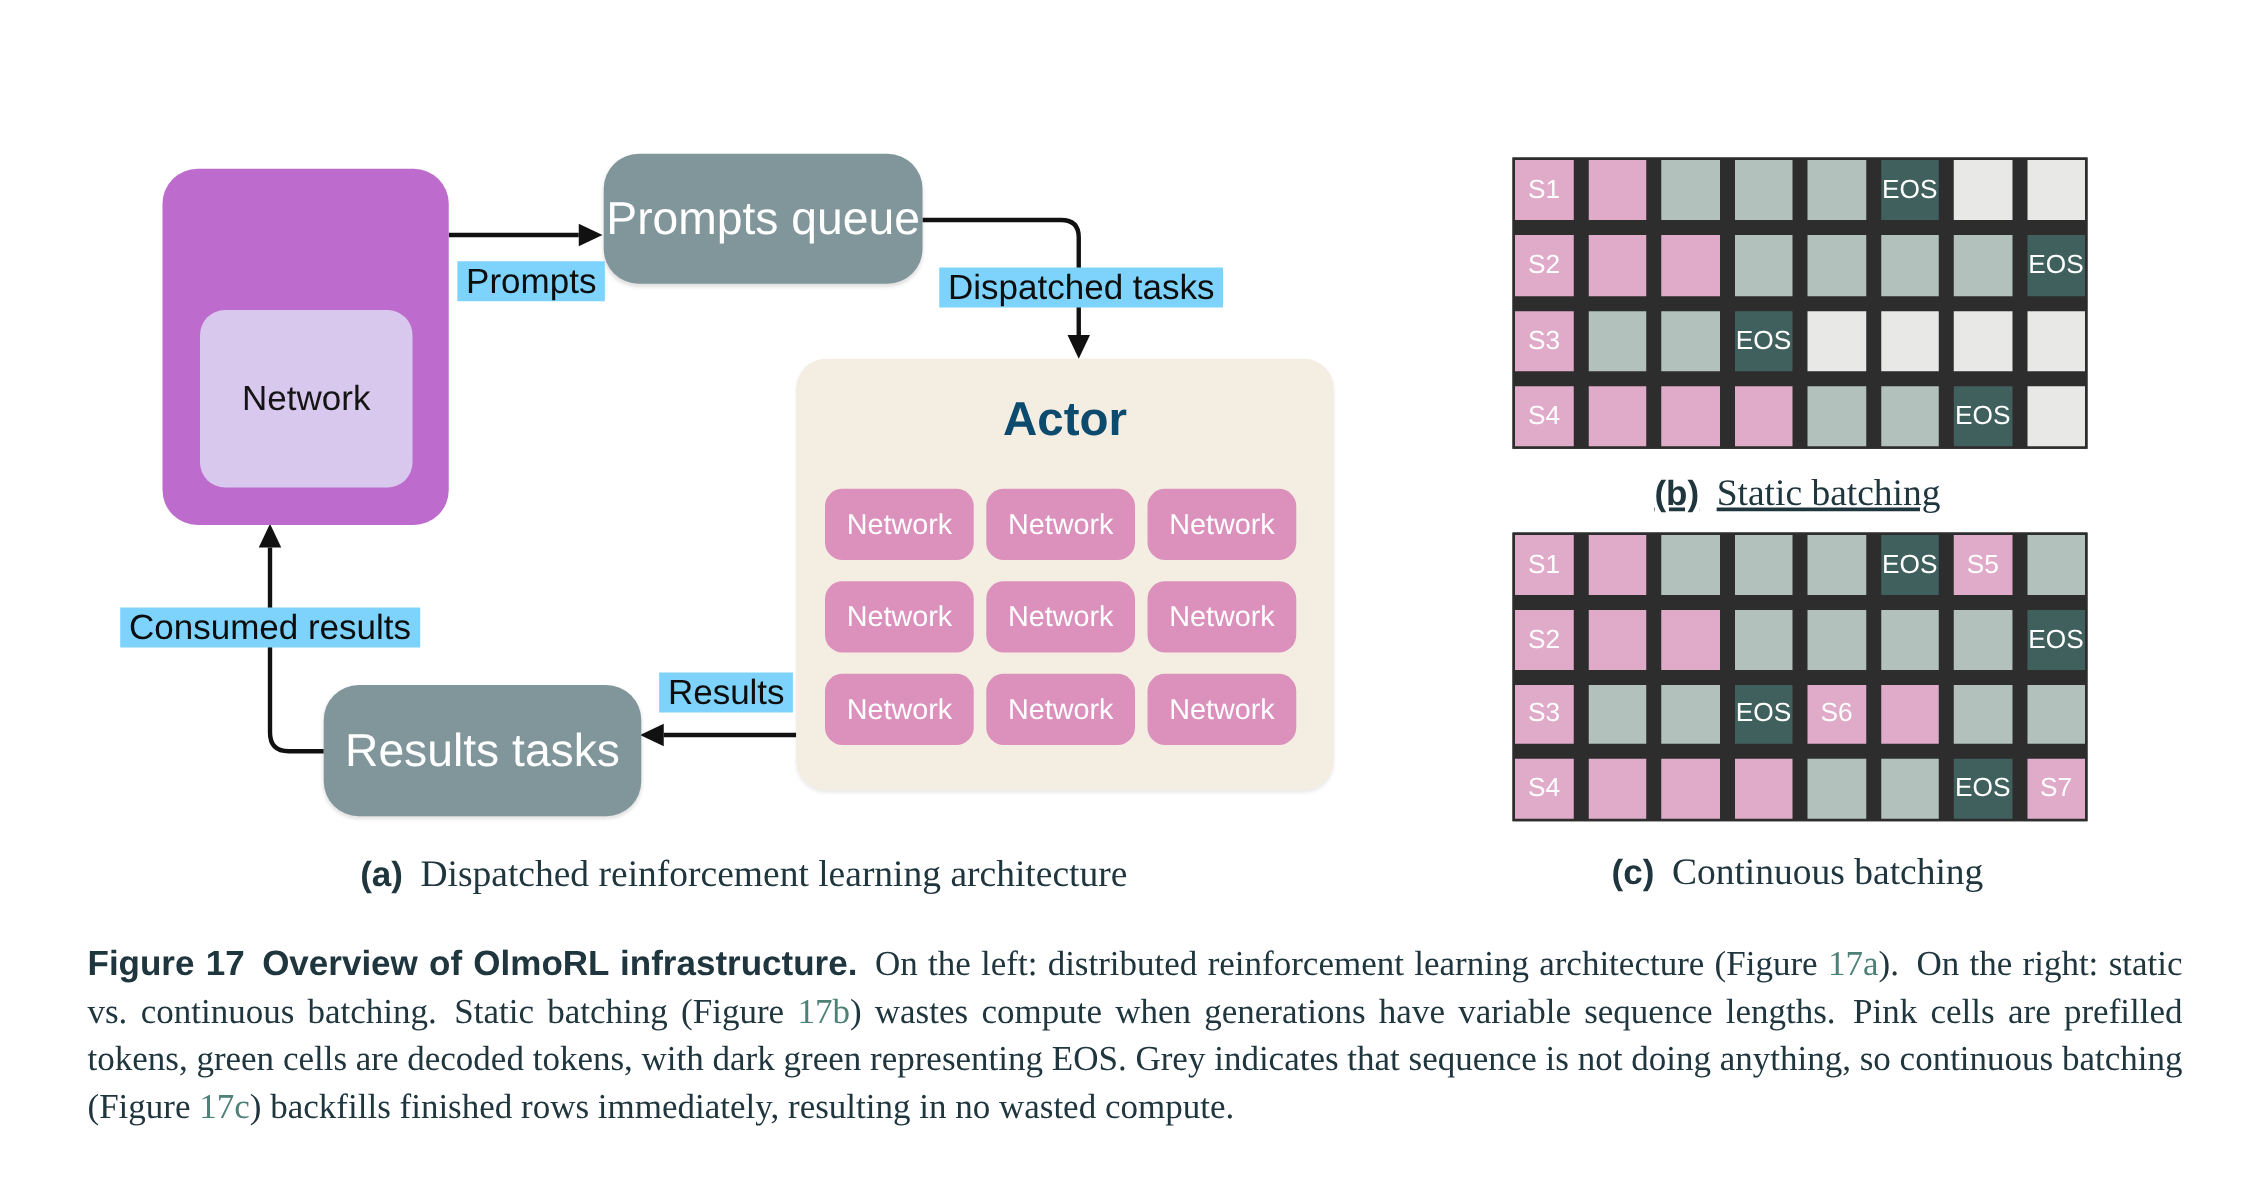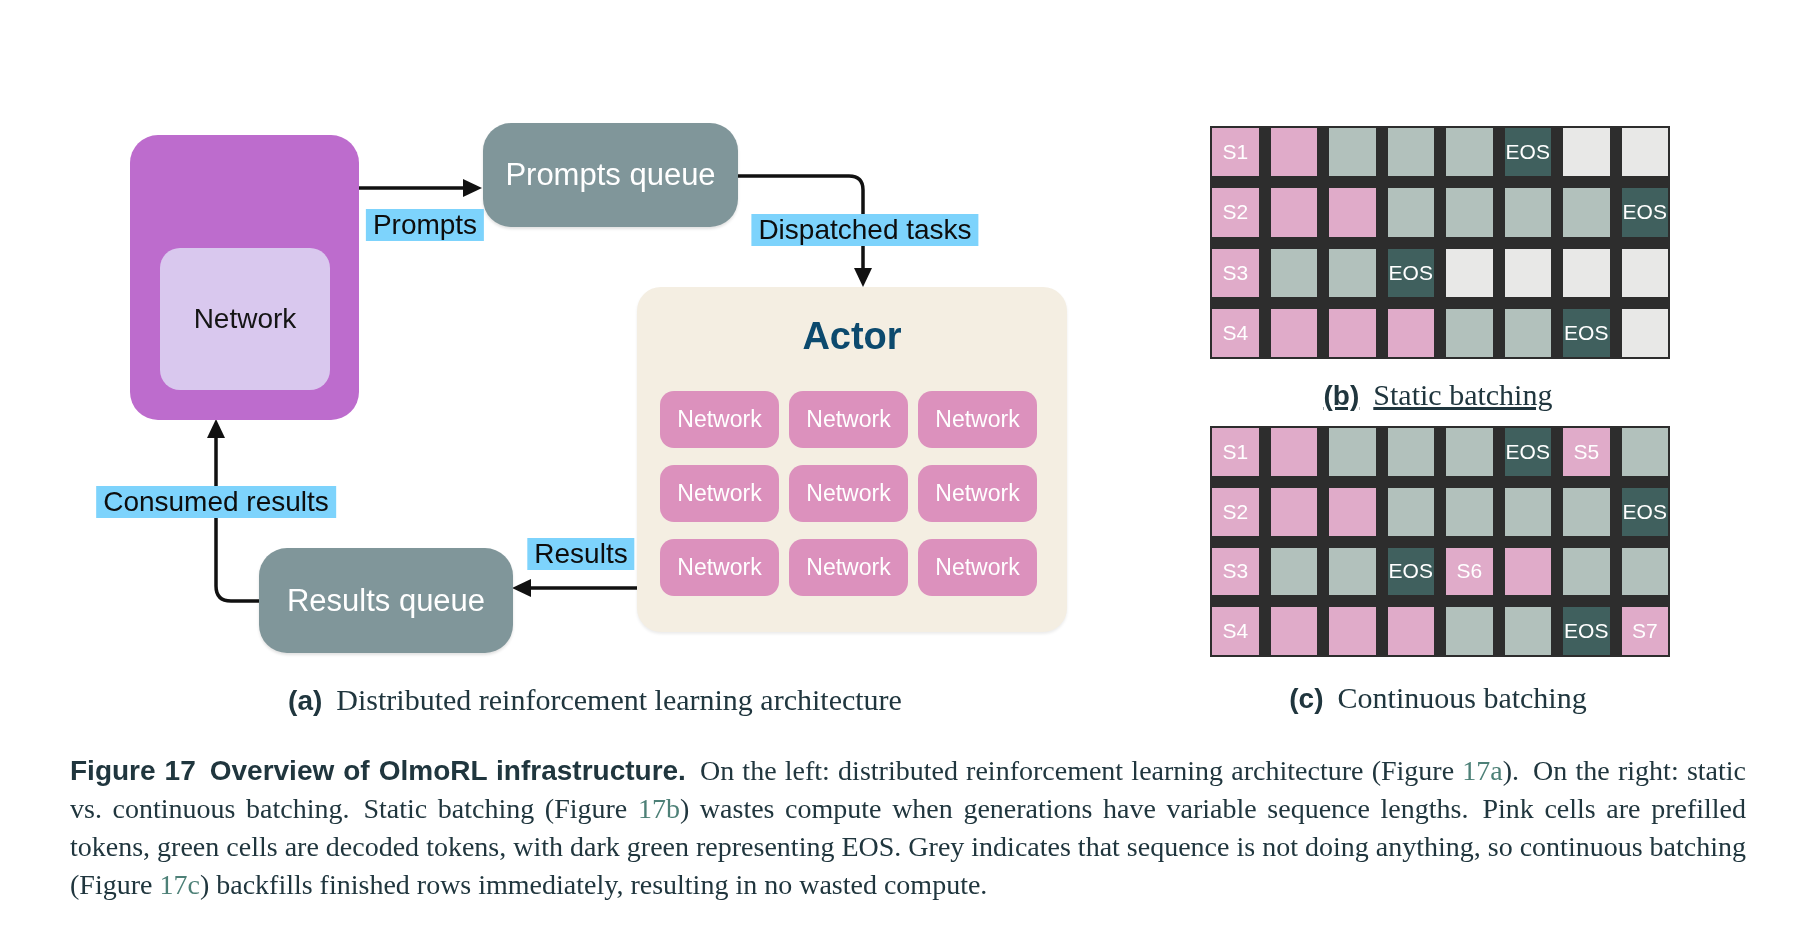--- a/index.html
+++ b/index.html
@@ -8,21 +8,21 @@
   svg.arrows{position:absolute;left:0;top:0;}
 
   
   .learner{position:absolute;left:130px;top:135px;width:229px;height:285px;
            border-radius:28px;background:var(--purple);}
   .learner-title{text-align:center;padding-top:30px;font-size:37px;font-weight:700;color:#0b0b0b;}
   .learner-network{position:absolute;left:30px;top:113px;width:170px;height:142px;border-radius:20px;
            background:var(--lavender);display:flex;align-items:center;justify-content:center;
            font-size:28px;color:#151515;}
   .queue{position:absolute;border-radius:28px;background:var(--slate);color:#fff;
-         display:flex;align-items:center;justify-content:center;font-size:31px;
+         display:flex;align-items:center;justify-content:center;font-size:37px;
          box-shadow:0 2px 3px rgba(0,0,0,.12);}
   .queue.prompts{left:483px;top:123px;width:255px;height:104px;}
   .queue.results{left:259px;top:548px;width:254px;height:105px;}
   .actor{position:absolute;left:637px;top:287px;width:430px;height:345px;border-radius:24px;
          background:var(--cream);box-shadow:0 2px 3px rgba(0,0,0,.08);}
   .actor-title{text-align:center;padding-top:28px;font-size:38px;font-weight:700;color:#0c4a6e;}
   .chips{position:absolute;left:23px;top:104px;display:grid;
          grid-template-columns:repeat(3,119px);gap:17px 10px;}
   .chip{height:57px;border-radius:14px;background:var(--chip-pink);color:#fff;
         display:flex;align-items:center;justify-content:center;font-size:23px;}
@@ -98,21 +98,21 @@
         <div class="chip">Network</div>
         <div class="chip">Network</div>
         <div class="chip">Network</div>
         <div class="chip">Network</div>
         <div class="chip">Network</div>
         <div class="chip">Network</div>
       </div>
   </div>
 
   <div class="queue results">
-    <span>Results queue</span>
+    <span>Results tasks</span>
   </div>
 
   <div class="flow-label" style="left:425px;top:209px">Prompts</div>
   <div class="flow-label" style="left:865px;top:214px">Dispatched tasks</div>
   <div class="flow-label" style="left:581px;top:538px">Results</div>
   <div class="flow-label" style="left:216px;top:486px">Consumed results</div>
 
   <div class="batch-grid b">
       <div class="cell prefill">S1</div>
       <div class="cell prefill"></div>
@@ -176,21 +176,21 @@
       <div class="cell prefill"></div>
       <div class="cell prefill"></div>
       <div class="cell prefill"></div>
       <div class="cell decode"></div>
       <div class="cell decode"></div>
       <div class="cell eos">EOS</div>
       <div class="cell prefill">S7</div>
     </div>
 
   <div class="subcap a">
-    <span class="marker">(a)</span><span>Distributed reinforcement learning architecture</span>
+    <span class="marker">(a)</span><span>Dispatched reinforcement learning architecture</span>
   </div>
   <div class="subcap b">
     <span class="marker">(b)</span><span>Static batching</span>
   </div>
   <div class="subcap c">
     <span class="marker">(c)</span><span>Continuous batching</span>
   </div>
 
   <p class="fig-caption"><span class="seg-bold">Figure 17 Overview of OlmoRL infrastructure.</span><span class="seg-text"> On the left: distributed reinforcement learning architecture (Figure </span><span class="seg-link">17a</span><span class="seg-text">). On the right: static vs. continuous batching. Static batching (Figure </span><span class="seg-link">17b</span><span class="seg-text">) wastes compute when generations have variable sequence lengths. Pink cells are prefilled tokens, green cells are decoded tokens, with dark green representing EOS. Grey indicates that sequence is not doing anything, so continuous batching (Figure </span><span class="seg-link">17c</span><span class="seg-text">) backfills finished rows immediately, resulting in no wasted compute.</span></p>
 

